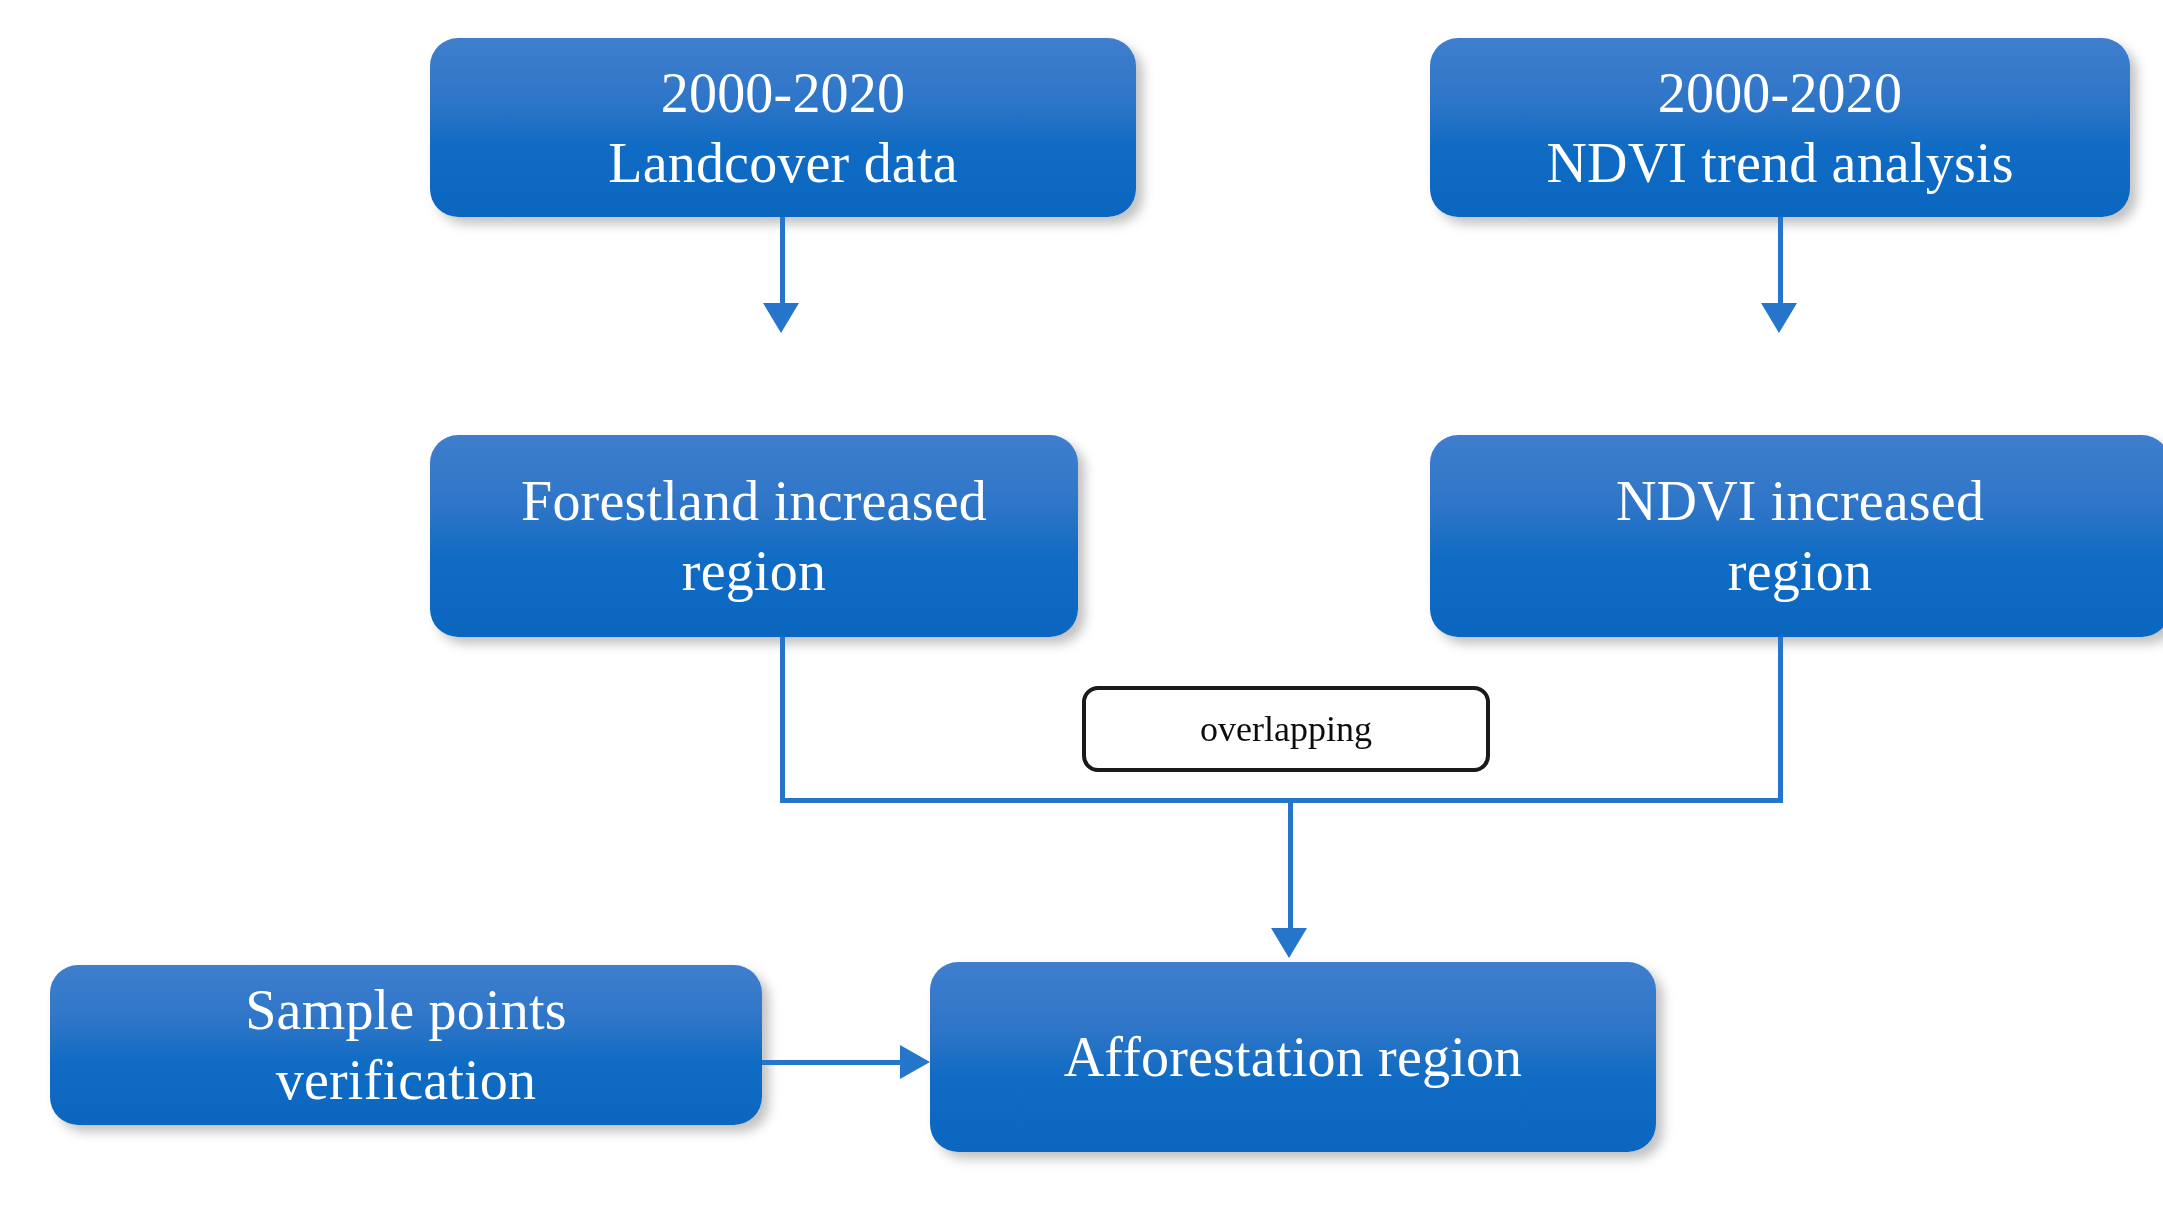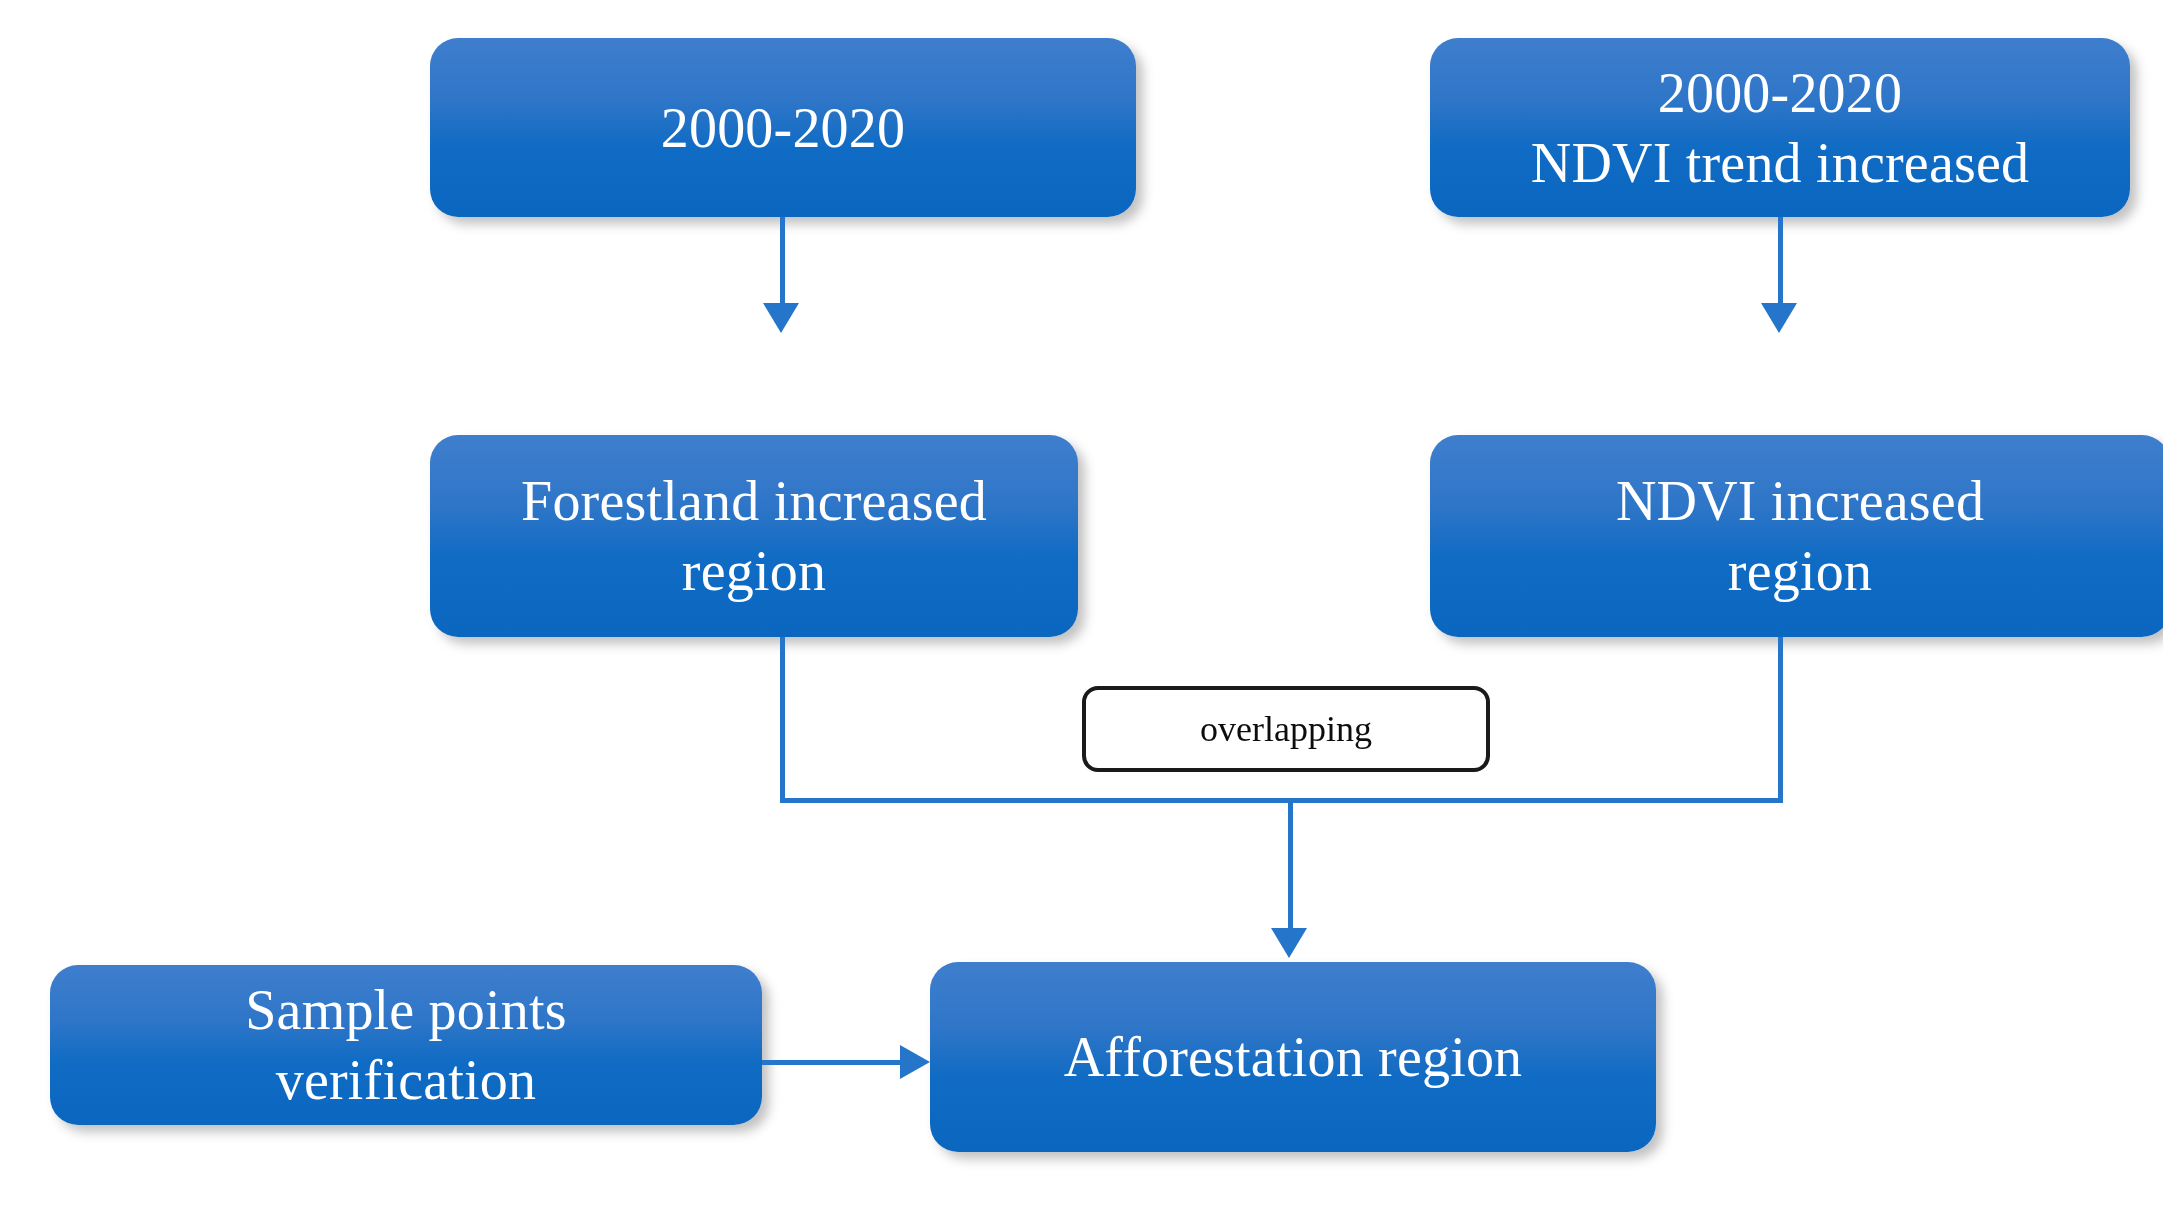--- a/index.html
+++ b/index.html
@@ -114,27 +114,28 @@
   }
 </style>
 </head>
 <body>
 
 <div id="stage">
 
   <div class="node" id="node-landcover">
     <div class="lines">
       <span class="line">2000-2020</span>
+      <span class="line">Landcover data</span>
     </div>
   </div>
 
   <div class="node" id="node-ndvi-trend">
     <div class="lines">
       <span class="line">2000-2020</span>
-      <span class="line">NDVI trend increased</span>
+      <span class="line">NDVI trend analysis</span>
     </div>
   </div>
 
   <div class="conn v-line" id="c1-v"></div>
   <div class="arrow-down" id="c1-arrow"></div>
 
   <div class="conn v-line" id="c2-v"></div>
   <div class="arrow-down" id="c2-arrow"></div>
 
   <div class="node" id="node-forestland">

